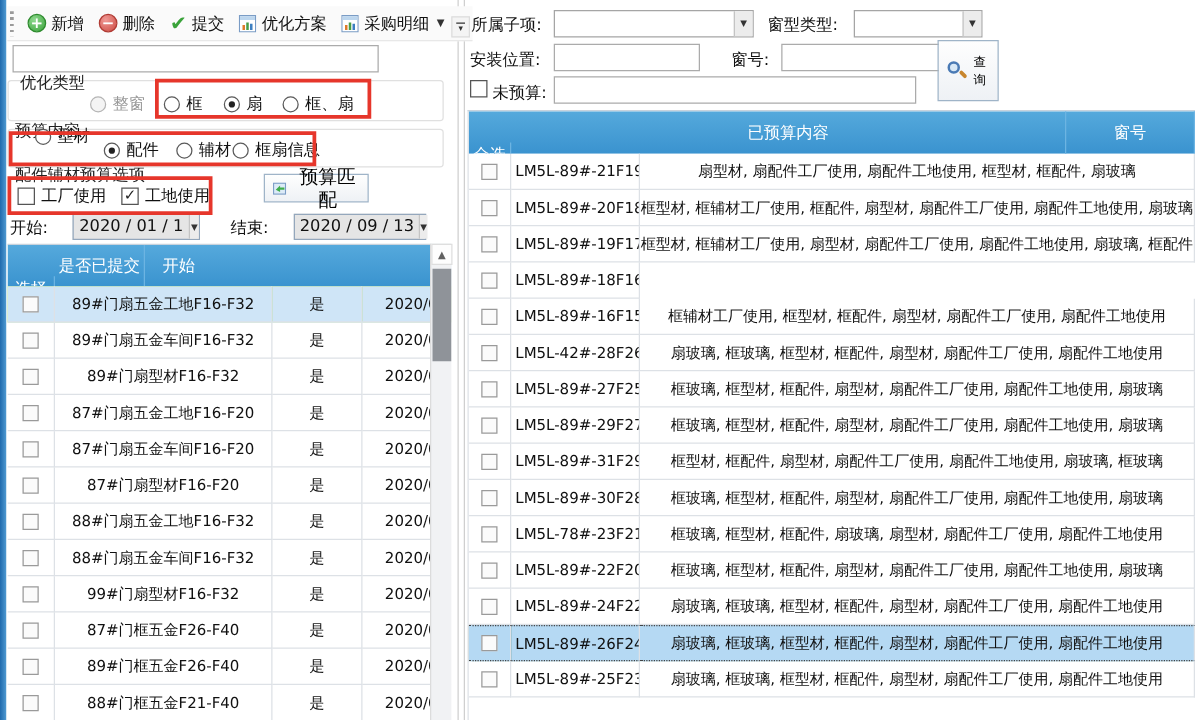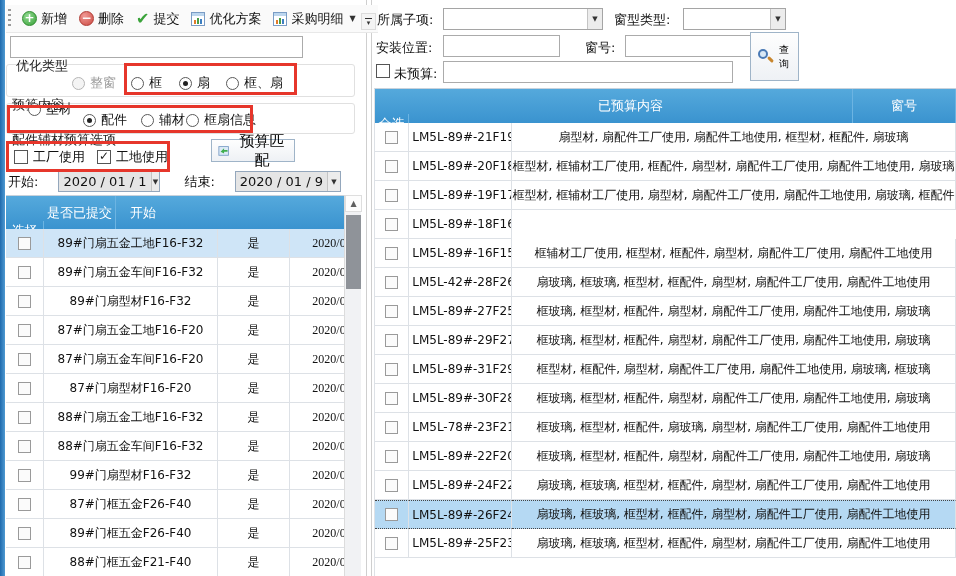--- a/index.html
+++ b/index.html
@@ -61,21 +61,21 @@
   .lrow,.rrow{display:flex;height:29px;background:#fff;}
   .lrow .lc,.rrow .rc{border-right:1px solid #dde1e6;border-bottom:1px solid #dde1e6;display:flex;align-items:center;justify-content:center;overflow:hidden;white-space:nowrap;font-size:12px;}
   .cb{width:13px;height:13px;border:1px solid #9a9a9a;background:#fbfbfb;}
 
   
   #ltable{position:absolute;left:6px;top:195px;width:355px;height:381px;overflow:hidden;border-top:1px solid #c8d2dc;}
   #ltable .thead{height:33px;}
   .c-sel{width:38px;}
   .c-name{width:174px;}
   .c-sub{width:72px;}
-  .c-start{width:71px;justify-content:flex-start;padding-left:8px;font-family:Liberation Serif, serif;}
+  .c-start{width:71px;justify-content:flex-start;padding-left:8px;}
   #ltable .thead .c-start{justify-content:flex-start;padding-left:14px;border-right:0;}
   .lrow.selected{background:#84cc16;}
   .lrow.selected .lc{background:#cfe5f7;}
 
   
   .scrollbar{position:absolute;left:344px;top:195px;width:17px;height:381px;background:#f1f2f4;border-left:1px solid #dcdcdc;z-index:20;}
   .sb-up{position:absolute;left:0;top:0;width:17px;height:17px;background:#fdfdfd;border:1px solid #dedede;display:flex;align-items:center;justify-content:center;font-size:8px;color:#606060;}
   .sb-thumb{position:absolute;left:1px;top:20px;width:15px;height:74px;background:#8f9399;}
 
   
@@ -211,21 +211,21 @@
   </button>
 
   <div class="daterow">
     <span>开始:</span>
     <div class="datebox" style="width:102px;">
       <span class="val">2020 / 01 / 1</span>
       <span class="ddbtn">▼</span>
     </div>
     <span style="margin-left:4px;">结束:</span>
     <div class="datebox" style="width:106px;">
-      <span class="val">2020 / 01 / 9</span>
+      <span class="val">2020 / 09 / 13</span>
       <span class="ddbtn">▼</span>
     </div>
   </div>
 
   <div id="ltable">
     <div class="thead">
       <div class="thc c-sel stack">
         <span>选择</span>
         <span class="hcb"></span>
       </div>

